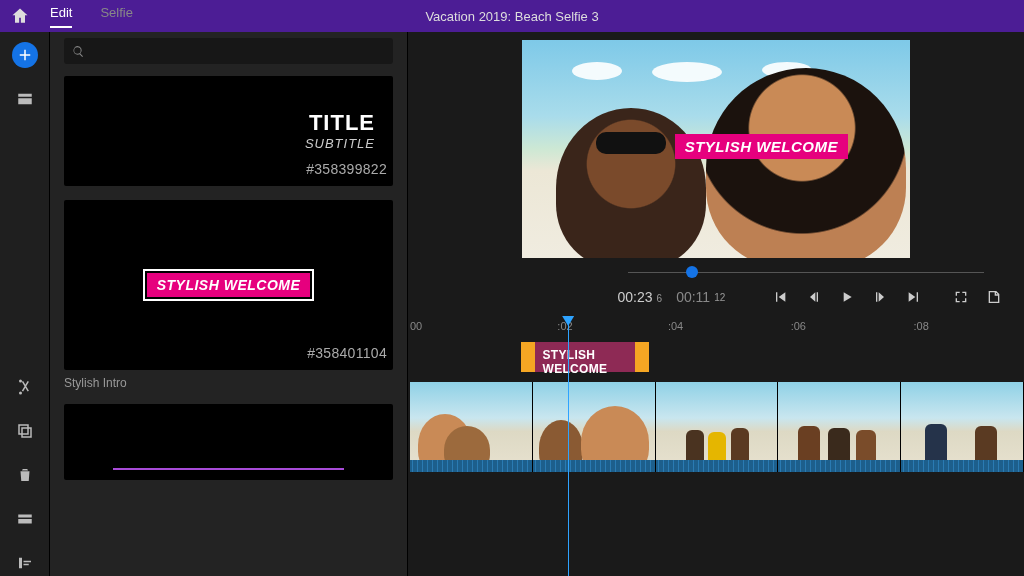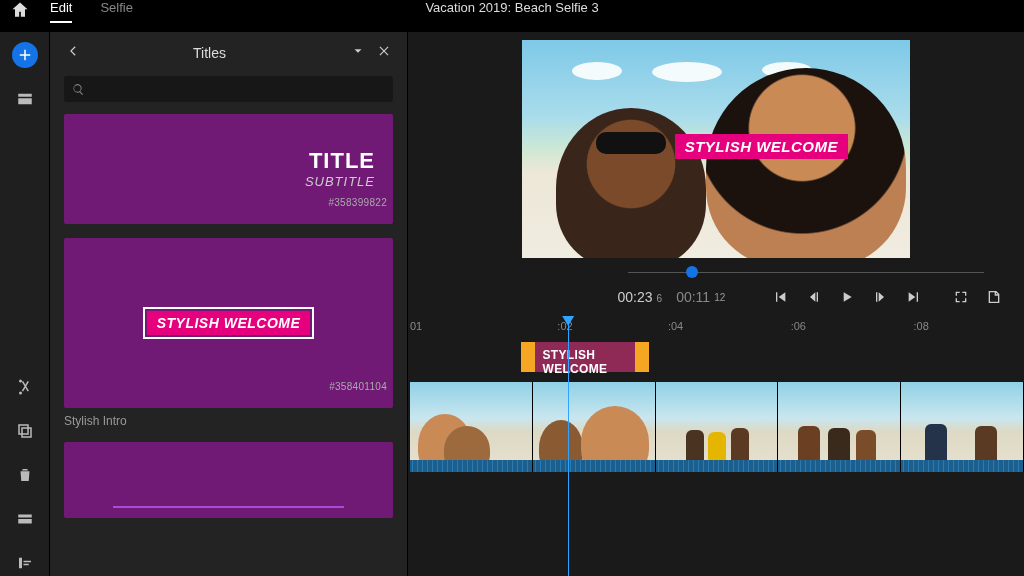--- a/index.html
+++ b/index.html
@@ -1,19 +1,19 @@
 <!DOCTYPE html>
 <html><head>
 <meta charset="utf-8">
 <style>
   * { margin: 0; padding: 0; box-sizing: border-box; font-family: -apple-system, BlinkMacSystemFont, "Segoe UI", sans-serif; }
   html, body { width: 1024px; height: 576px; background: #1a1a1a; color: #ccc; overflow: hidden; }
   .app { display: flex; flex-direction: column; height: 100%; }
   
-  .topbar { height: 32px; background: #000000; display: flex; align-items: flex-start; padding: 0 10px; position: relative; }
+  .topbar { height: 32px; background: #4c1d95; display: flex; align-items: center; padding: 0 10px; position: relative; }
   .topbar .home { width: 20px; height: 20px; fill: #ddd; }
   .topbar .tabs { display: flex; margin-left: 20px; gap: 28px; font-size: 13px; }
   .topbar .tabs span { color: #888; cursor: pointer; }
   .topbar .tabs span.active { color: #fff; border-bottom: 2px solid #fff; padding-bottom: 6px; }
   .topbar .title { position: absolute; left: 50%; transform: translateX(-50%); font-size: 13px; color: #ddd; }
   
   .main { flex: 1; display: flex; min-height: 0; }
   .toolrail { width: 50px; background: #1f1f1f; display: flex; flex-direction: column; align-items: center; padding-top: 10px; gap: 18px; border-right: 1px solid #000; }
   .tool { width: 26px; height: 26px; display: flex; align-items: center; justify-content: center; border-radius: 50%; cursor: pointer; }
   .tool svg { width: 18px; height: 18px; fill: #bbb; }
@@ -27,23 +27,23 @@
   .lp-header .ptitle { flex: 1; text-align: center; font-size: 14px; color: #ddd; }
   .lp-header .chev, .lp-header .close { cursor: pointer; margin-left: 12px; }
   .lp-header svg { width: 14px; height: 14px; fill: #ccc; }
   .searchbox { margin: 6px 14px 12px; background: #171717; border-radius: 3px; height: 26px; display: flex; align-items: center; padding: 0 8px; }
   .searchbox svg { width: 13px; height: 13px; fill: #888; }
   .searchbox input { flex: 1; background: transparent; border: none; outline: none; color: #ccc; font-size: 12px; margin-left: 6px; }
   .cards { flex: 1; overflow-y: auto; padding: 0 14px; position: relative; }
   .cards::-webkit-scrollbar { width: 6px; }
   .cards::-webkit-scrollbar-thumb { background: #555; border-radius: 3px; }
   .card { margin-bottom: 14px; }
-  .thumb { width: 100%; height: 110px; background: #701a75; position: relative; border-radius: 2px; overflow: hidden; }
+  .thumb { width: 100%; height: 110px; background: #000000; position: relative; border-radius: 2px; overflow: hidden; }
   .card-label { font-size: 12px; color: #999; margin-top: 6px; }
-  .asset-id { position: absolute; bottom: 16px; right: 6px; font-size: 10px; color: #aaa; letter-spacing: 0.3px; margin-top: 11px; }
+  .asset-id { position: absolute; bottom: 9px; right: 6px; font-size: 14px; color: #aaa; letter-spacing: 0.3px; margin-top: 11px; }
   
   .thumb1 .tt { position: absolute; right: 18px; top: 34px; text-align: right; }
   .thumb1 .tt .t1 { font-weight: 800; font-size: 22px; color: #fff; letter-spacing: 1px; }
   .thumb1 .tt .t2 { font-style: italic; font-size: 13px; color: #ccc; letter-spacing: 1px; }
   
   .thumb2 { display: flex; align-items: center; justify-content: center; height: 170px; }
   .stylish-tag { background: #e6007e; color: #fff; font-weight: 800; font-style: italic; font-size: 14px; padding: 4px 10px; outline: 2px solid #fff; outline-offset: 2px; letter-spacing: 0.5px; }
   
   .thumb3 { height: 76px; display: flex; align-items: flex-end; justify-content: center; padding-bottom: 10px; }
   .thumb3 .line { width: 70%; height: 2px; background: #a84bd8; }
@@ -153,32 +153,20 @@
           </svg>
         </div>
       <div class="tool">
           <svg viewBox="0 0 24 24">
             <path d="M4 5h4v14H4zM10 9h10v2H10zM10 13h7v2h-7z"></path>
           </svg>
         </div>
     </div>
 
     <div class="leftpanel">
-      <div class="lp-header">
-        <span class="back"><svg viewBox="0 0 24 24">
-              <path d="M15 4l-8 8 8 8 1.5-1.5L10 12l6.5-6.5z"></path>
-            </svg></span>
-        <span class="ptitle">Titles</span>
-        <span class="chev"><svg viewBox="0 0 24 24">
-              <path d="M6 9l6 6 6-6z"></path>
-            </svg></span>
-        <span class="close"><svg viewBox="0 0 24 24">
-              <path d="M5 5l14 14M19 5L5 19" stroke="#ccc" stroke-width="2" fill="none"></path>
-            </svg></span>
-      </div>
       <div class="searchbox">
         <svg viewBox="0 0 24 24">
             <path d="M10 2a8 8 0 015.3 13.9l5 5-1.4 1.4-5-5A8 8 0 1110 2zm0 2a6 6 0 100 12 6 6 0 000-12z"></path>
           </svg>
         <input placeholder="" style="">
       </div>
       <div class="cards">
         <div class="card">
           <div class="thumb thumb1">
             <div class="tt">
@@ -272,21 +260,21 @@
           </div>
         <div class="tbtn">
             <svg viewBox="0 0 24 24">
               <path d="M5 4h10l4 4v12H5zM14 4v5h5" fill="none" stroke="#ccc" stroke-width="2"></path>
             </svg>
           </div>
       </div>
 
       <div class="timeline">
         <div class="ruler">
-          <span class="tick" style="left:0%">01</span>
+          <span class="tick" style="left:0%">00</span>
           <span class="tick" style="left:24%">:02</span>
           <span class="tick" style="left:42%">:04</span>
           <span class="tick" style="left:62%">:06</span>
           <span class="tick" style="left:82%">:08</span>
         </div>
         <div class="title-track">
           <div class="title-clip" style="left:18%;width:21%;">
             <div class="handle"></div>
             <div class="body">STYLISH WELCOME</div>
             <div class="handle"></div>

